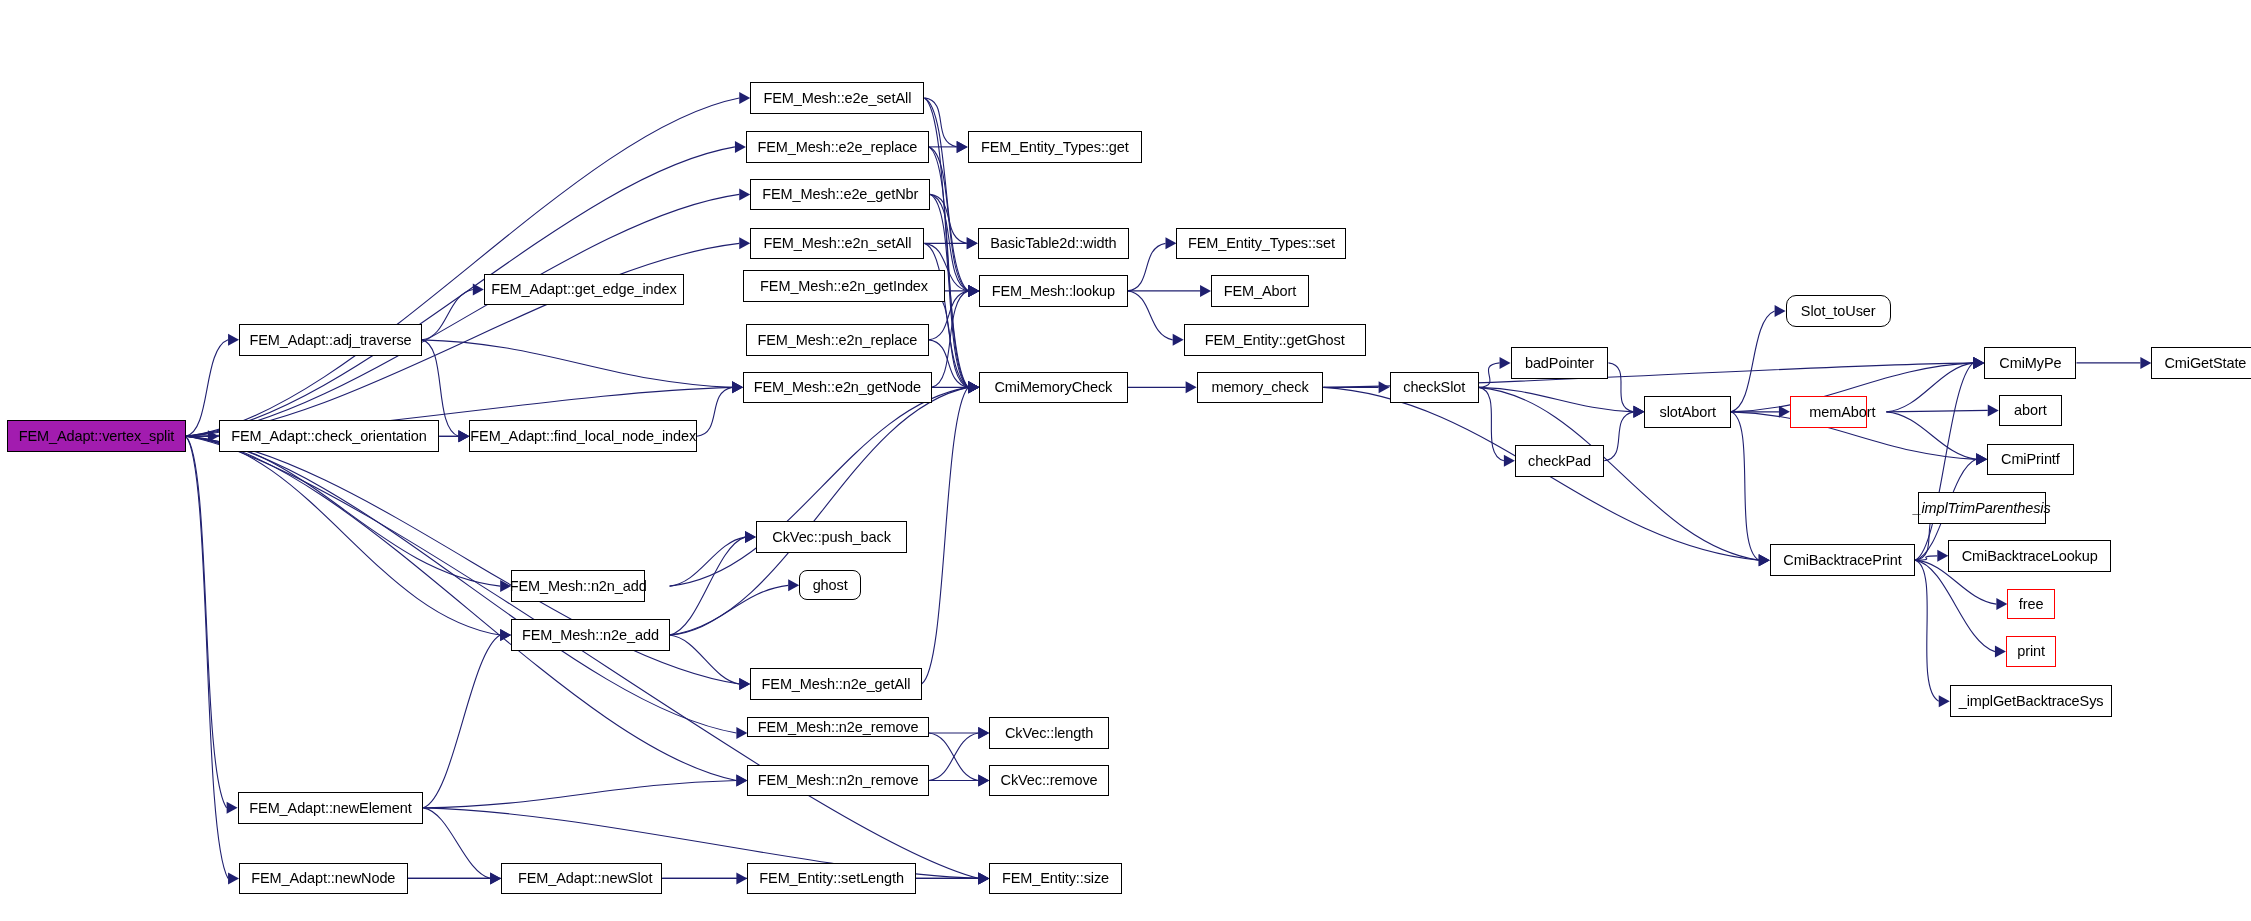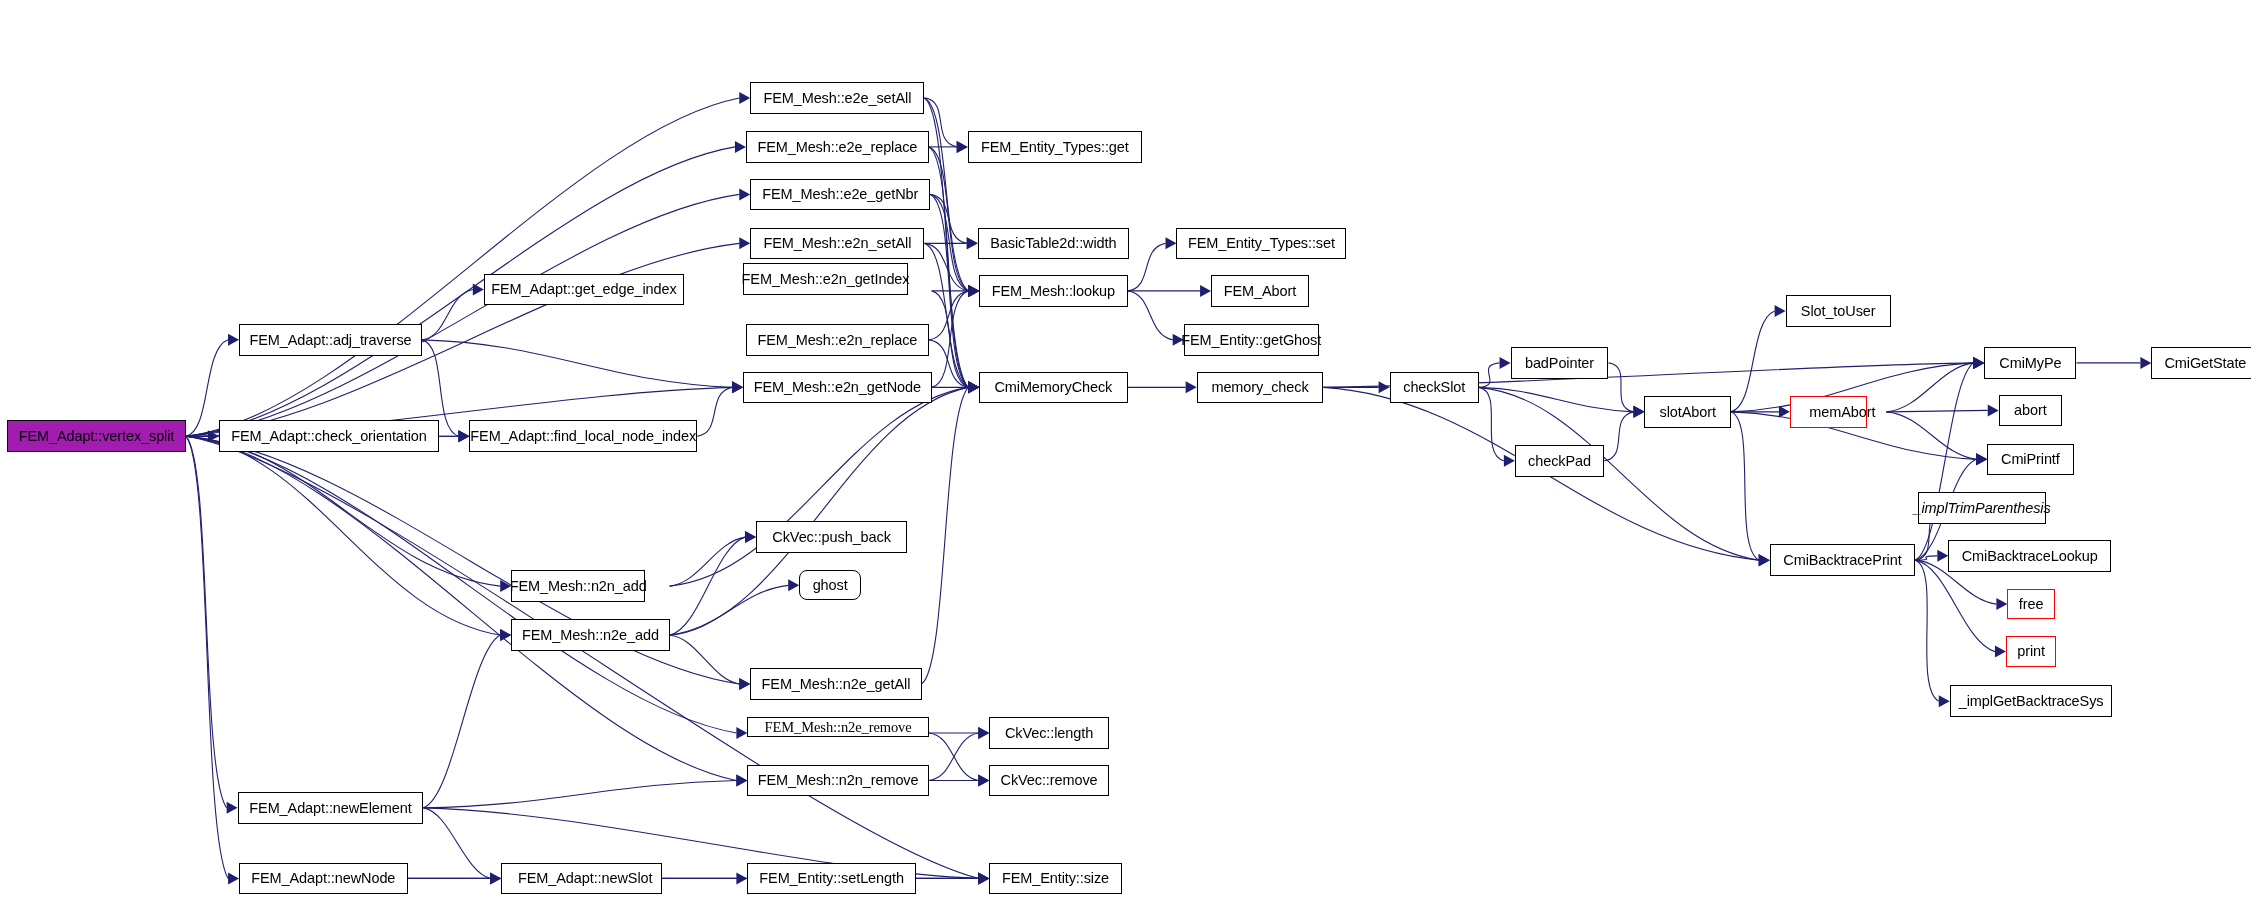--- a/index.html
+++ b/index.html
@@ -206,53 +206,53 @@
   <div id="nodes-layer">
       <div class="node-box root" style="left: 7.2px; top: 420.48px; width: 178.56px; height: 31.68px;">FEM_Adapt::vertex_split</div>
       <div class="node-box" style="left: 218.88px; top: 420.48px; width: 220.32px; height: 31.68px;">FEM_Adapt::check_orientation</div>
       <div class="node-box" style="left: 469.44px; top: 420.48px; width: 227.52px; height: 31.68px;">FEM_Adapt::find_local_node_index</div>
       <div class="node-box" style="left: 239.04px; top: 324px; width: 182.88px; height: 31.68px;">FEM_Adapt::adj_traverse</div>
       <div class="node-box" style="left: 483.84px; top: 273.6px; width: 200.16px; height: 31.68px;">FEM_Adapt::get_edge_index</div>
       <div class="node-box" style="left: 750.24px; top: 82.08px; width: 174.24px; height: 31.68px;">FEM_Mesh::e2e_setAll</div>
       <div class="node-box" style="left: 745.92px; top: 131.04px; width: 182.88px; height: 31.68px;">FEM_Mesh::e2e_replace</div>
       <div class="node-box" style="left: 750.24px; top: 178.56px; width: 180px; height: 31.68px;">FEM_Mesh::e2e_getNbr</div>
       <div class="node-box" style="left: 750.24px; top: 227.52px; width: 174.24px; height: 31.68px;">FEM_Mesh::e2n_setAll</div>
-      <div class="node-box" style="left: 743.04px; top: 263px; width: 165px; height: 31.68px;">FEM_Mesh::e2n_getIndex</div>
+      <div class="node-box" style="left: 743.04px; top: 270px; width: 202px; height: 31.68px;">FEM_Mesh::e2n_getIndex</div>
       <div class="node-box" style="left: 745.92px; top: 324px; width: 182.88px; height: 31.68px;">FEM_Mesh::e2n_replace</div>
       <div class="node-box" style="left: 743.04px; top: 371.52px; width: 188.64px; height: 31.68px;">FEM_Mesh::e2n_getNode</div>
       <div class="node-box" style="left: 967.68px; top: 131.04px; width: 174.24px; height: 31.68px;">FEM_Entity_Types::get</div>
       <div class="node-box" style="left: 977.76px; top: 227.52px; width: 151.2px; height: 31.68px;">BasicTable2d::width</div>
       <div class="node-box" style="left: 979.2px; top: 275.04px; width: 148.32px; height: 31.68px;">FEM_Mesh::lookup</div>
       <div class="node-box" style="left: 1176.48px; top: 227.52px; width: 169.92px; height: 31.68px;">FEM_Entity_Types::set</div>
       <div class="node-box" style="left: 1211.04px; top: 275.04px; width: 97.92px; height: 31.68px;">FEM_Abort</div>
-      <div class="node-box" style="left: 1183.68px; top: 324px; width: 135px; height: 31.68px;">FEM_Entity::getGhost</div>
+      <div class="node-box" style="left: 1183.68px; top: 324px; width: 182px; height: 31.68px;">FEM_Entity::getGhost</div>
       <div class="node-box" style="left: 979.2px; top: 371.52px; width: 148.32px; height: 31.68px;">CmiMemoryCheck</div>
       <div class="node-box" style="left: 1196.64px; top: 371.52px; width: 126.72px; height: 31.68px;">memory_check</div>
       <div class="node-box" style="left: 1389.6px; top: 371.52px; width: 89.28px; height: 31.68px;">checkSlot</div>
       <div class="node-box" style="left: 1510.56px; top: 347.04px; width: 97.92px; height: 31.68px;">badPointer</div>
       <div class="node-box" style="left: 1514.88px; top: 444.96px; width: 89.28px; height: 31.68px;">checkPad</div>
       <div class="node-box" style="left: 1644.48px; top: 396px; width: 86.4px; height: 31.68px;">slotAbort</div>
       <div class="node-box red" style="left: 1789.92px; top: 396px; width: 77px; height: 31.68px; padding-left: 28px;">memAbort</div>
-      <div class="node-box" style="left: 1785.6px; top: 295.2px; width: 105.12px; height: 31.68px;">Slot_toUser</div>
+      <div class="node-box" style="left: 1785.6px; top: 295.2px; width: 105.12px; height: 31.68px; border-radius: 10px;">Slot_toUser</div>
       <div class="node-box" style="left: 1984.32px; top: 347.04px; width: 92.16px; height: 31.68px;">CmiMyPe</div>
       <div class="node-box" style="left: 2151.36px; top: 347.04px; width: 108px; height: 31.68px;">CmiGetState</div>
       <div class="node-box" style="left: 1998.72px; top: 394.56px; width: 63.36px; height: 31.68px;">abort</div>
       <div class="node-box" style="left: 1987.2px; top: 443.52px; width: 86.4px; height: 31.68px;">CmiPrintf</div>
       <div class="node-box" style="left: 1769.76px; top: 544.32px; width: 145.44px; height: 31.68px;">CmiBacktracePrint</div>
       <div class="node-box" style="left: 1918px; top: 492.48px; width: 128px; height: 31.68px; font-style: italic;">_implTrimParenthesis</div>
       <div class="node-box" style="left: 1948.32px; top: 540px; width: 162.72px; height: 31.68px;">CmiBacktraceLookup</div>
       <div class="node-box red" style="left: 2007.36px; top: 588.96px; width: 47.52px; height: 30.24px;">free</div>
       <div class="node-box red" style="left: 2005.92px; top: 636.48px; width: 50.4px; height: 30.24px;">print</div>
       <div class="node-box" style="left: 1949.76px; top: 685.44px; width: 162.72px; height: 31.68px;">_implGetBacktraceSys</div>
       <div class="node-box" style="left: 756px; top: 521.28px; width: 151.2px; height: 31.68px;">CkVec::push_back</div>
       <div class="node-box" style="left: 799.2px; top: 570.24px; width: 61.92px; height: 30.24px; border-radius: 8px;">ghost</div>
       <div class="node-box" style="left: 511.2px; top: 570.24px; width: 134px; height: 31.68px;">FEM_Mesh::n2n_add</div>
       <div class="node-box" style="left: 511.2px; top: 619.2px; width: 158.4px; height: 31.68px;">FEM_Mesh::n2e_add</div>
       <div class="node-box" style="left: 750.24px; top: 668.16px; width: 171.36px; height: 31.68px;">FEM_Mesh::n2e_getAll</div>
-      <div class="node-box" style="left: 747.36px; top: 717.12px; width: 181.44px; height: 20px; font-family: Liberation Serif, serif;">FEM_Mesh::n2e_remove</div>
+      <div class="node-box" style="left: 747.36px; top: 717.12px; width: 181.44px; height: 20px;">FEM_Mesh::n2e_remove</div>
       <div class="node-box" style="left: 747.36px; top: 764.64px; width: 181.44px; height: 31.68px;">FEM_Mesh::n2n_remove</div>
       <div class="node-box" style="left: 989.28px; top: 717.12px; width: 119.52px; height: 31.68px;">CkVec::length</div>
       <div class="node-box" style="left: 989.28px; top: 764.64px; width: 119.52px; height: 31.68px;">CkVec::remove</div>
       <div class="node-box" style="left: 237.6px; top: 792px; width: 185.76px; height: 31.68px;">FEM_Adapt::newElement</div>
       <div class="node-box" style="left: 239.04px; top: 862.56px; width: 168.48px; height: 31.68px;">FEM_Adapt::newNode</div>
       <div class="node-box" style="left: 501.12px; top: 862.56px; width: 161.28px; height: 31.68px; padding-left: 7px;">FEM_Adapt::newSlot</div>
       <div class="node-box" style="left: 747.36px; top: 862.56px; width: 168.48px; height: 31.68px;">FEM_Entity::setLength</div>
       <div class="node-box" style="left: 989.28px; top: 862.56px; width: 132.48px; height: 31.68px;">FEM_Entity::size</div>
     </div>
 </div>

